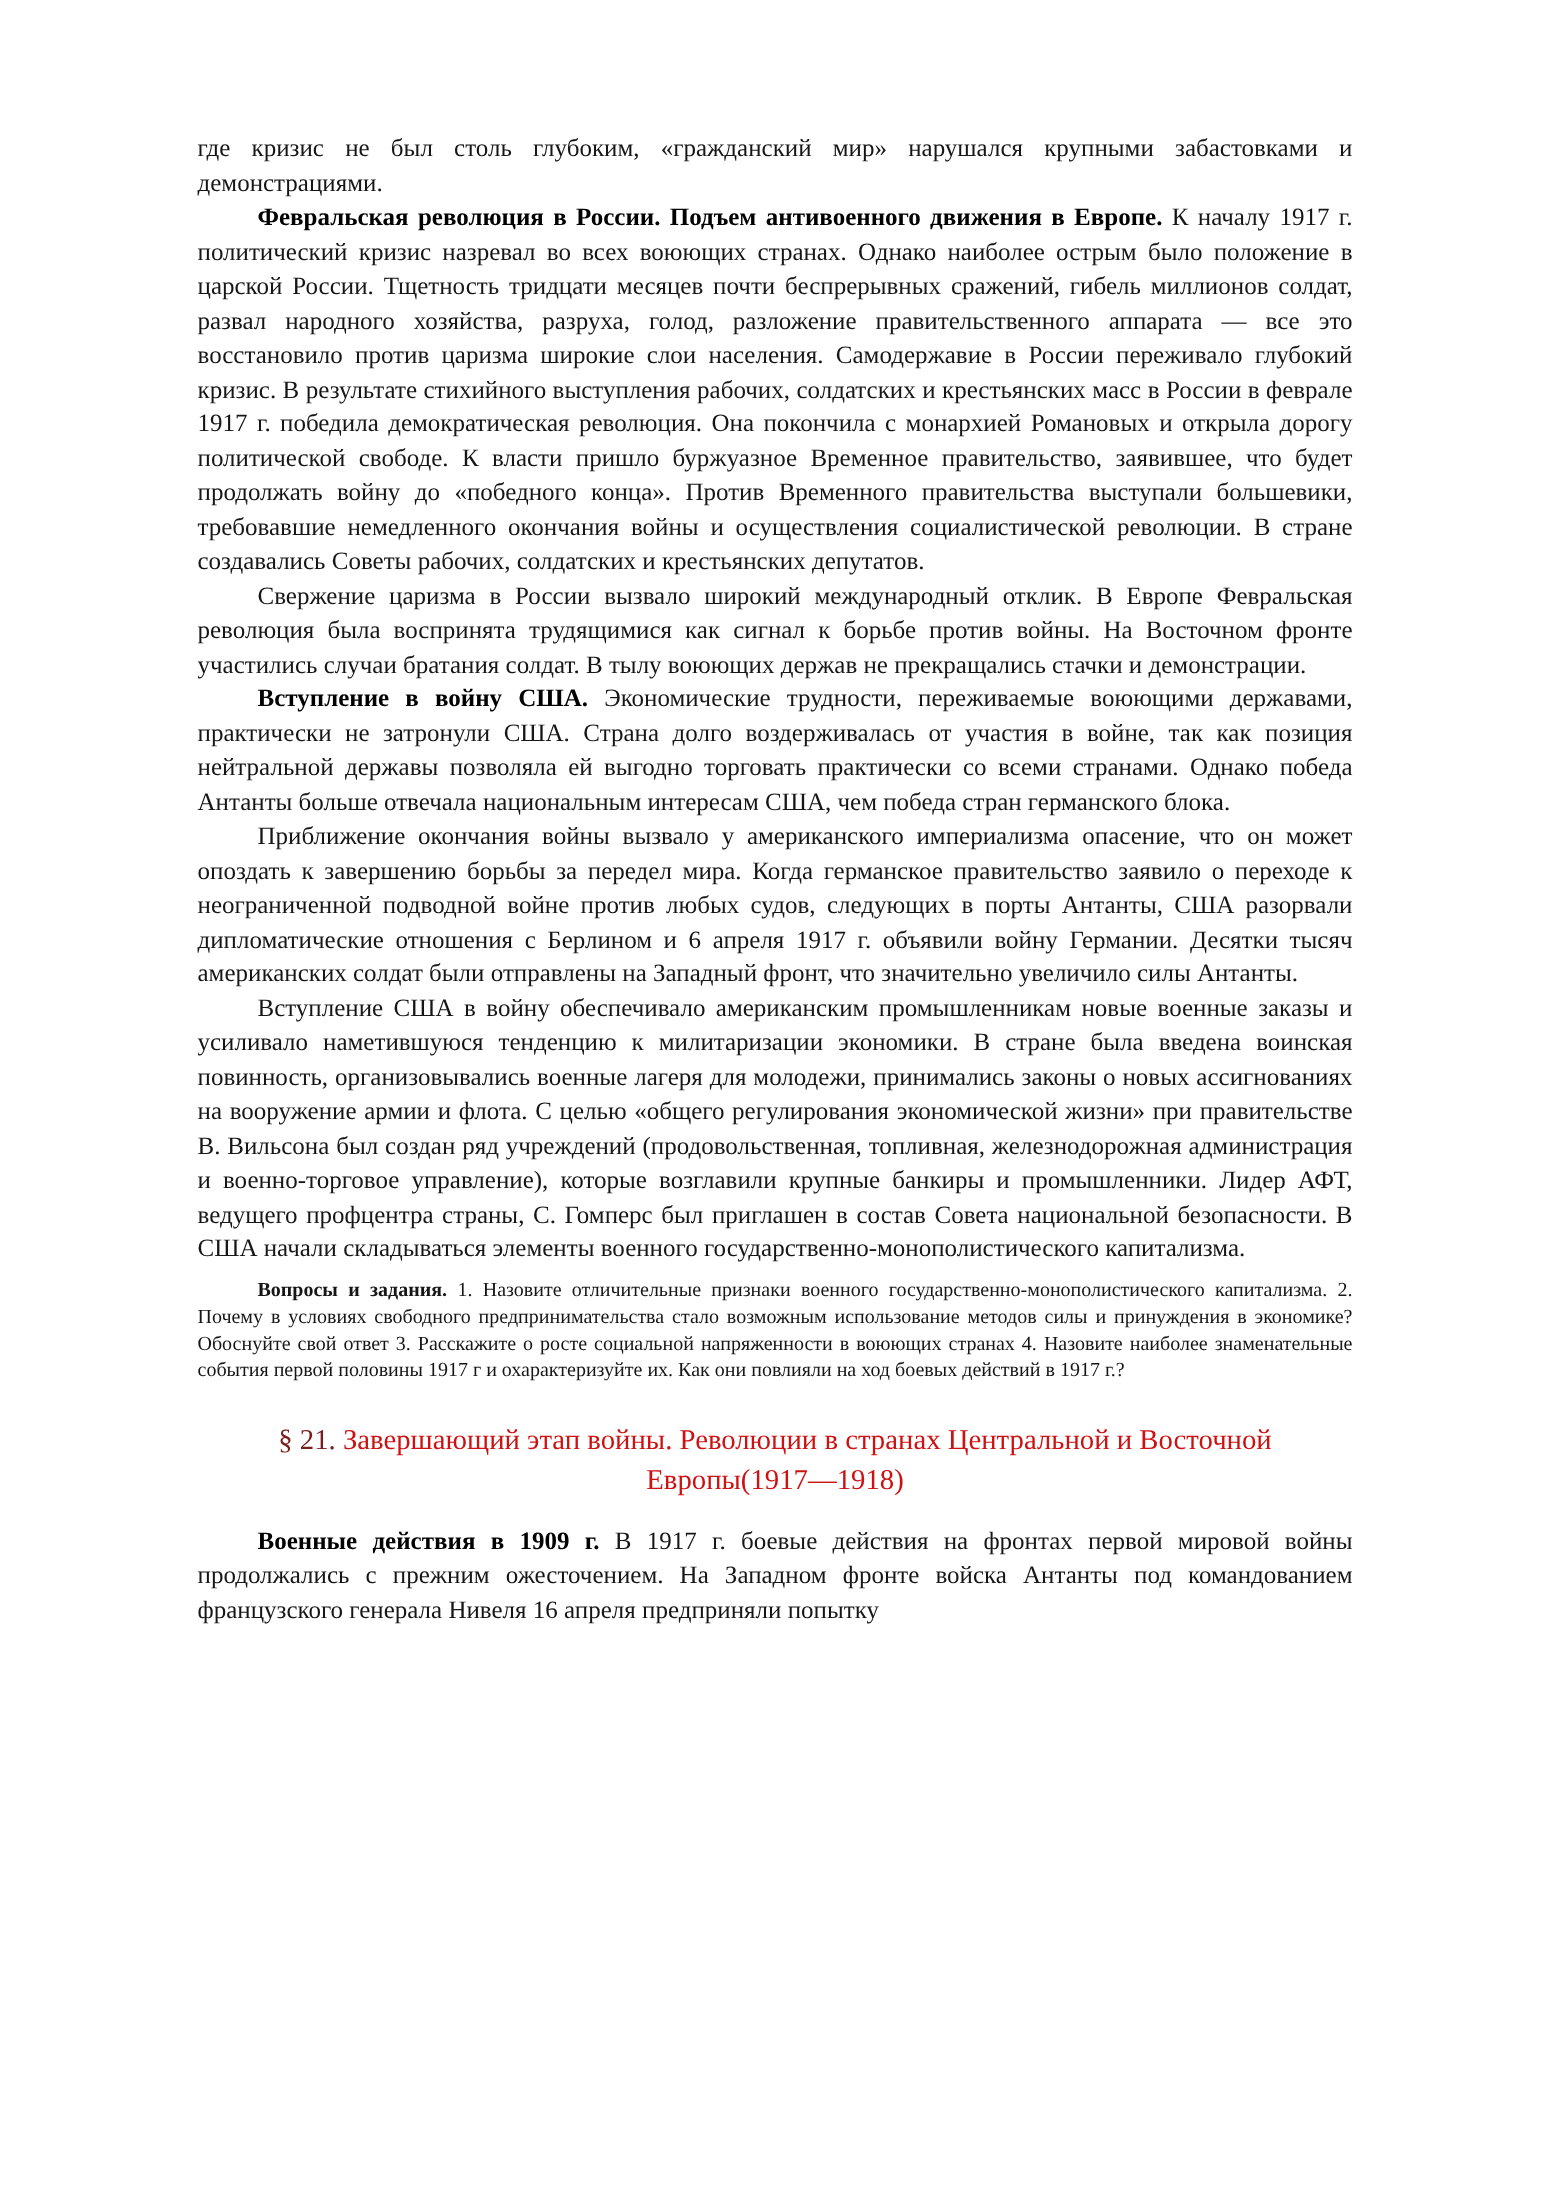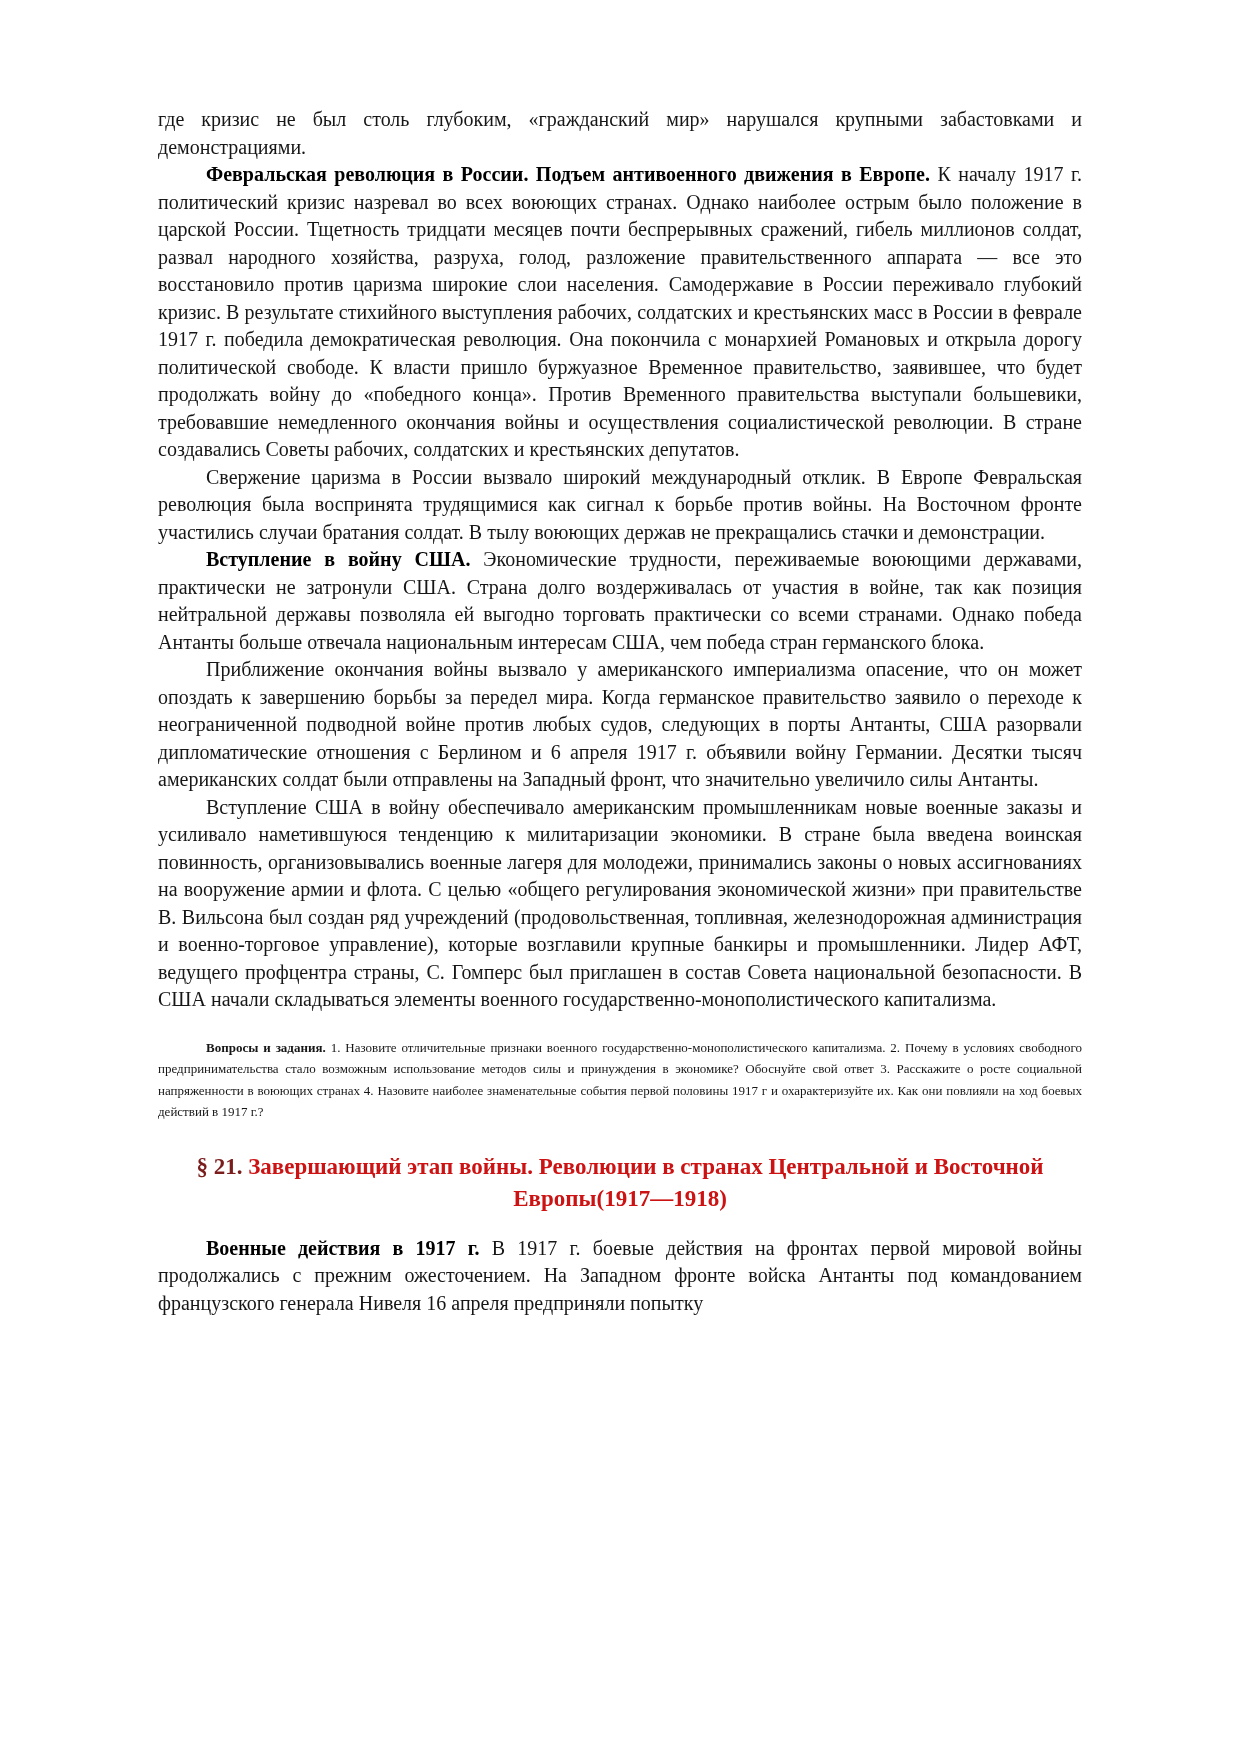--- a/index.html
+++ b/index.html
@@ -23,30 +23,30 @@
     text-align: justify;
     text-indent: 48px;
   }
   .par.no-indent { text-indent: 0; }
   .lead {
     font-weight: bold;
     color: #000000;
   }
   .lead.black { color: #161616; }
   .questions {
-    font-size: 13px;
+    font-size: 16px;
     line-height: 21.5px;
     text-align: justify;
     text-indent: 48px;
-    margin-top: 23px;
+    margin-top: 8px;
   }
   .section-heading {
     font-size: 23px;
     line-height: 32px;
-    font-weight: bold;
+    font-weight: normal;
     text-align: center;
     margin: 28px 20px 20px 20px;
     color: #cc1212;
   }
   .section-number { color: #7a1d1d; }
 </style>
 </head>
 <body>
 
 <div class="page">
@@ -60,15 +60,15 @@
   <p class="par"><span class="lead">Вступление в войну США.</span><span> Экономические трудности, переживаемые воюющими державами, практически не затронули США. Страна долго воздерживалась от участия в войне, так как позиция нейтральной державы позволяла ей выгодно торговать практически со всеми странами. Однако победа Антанты больше отвечала национальным интересам США, чем победа стран германского блока.</span></p>
 
   <p class="par"><span>Приближение окончания войны вызвало у американского империализма опасение, что он может опоздать к завершению борьбы за передел мира. Когда германское правительство заявило о переходе к неограниченной подводной войне против любых судов, следующих в порты Антанты, США разорвали дипломатические отношения с Берлином и 6 апреля 1917 г. объявили войну Германии. Десятки тысяч американских солдат были отправлены на Западный фронт, что значительно увеличило силы Антанты.</span></p>
 
   <p class="par"><span>Вступление США в войну обеспечивало американским промышленникам новые военные заказы и усиливало наметившуюся тенденцию к милитаризации экономики. В стране была введена воинская повинность, организовывались военные лагеря для молодежи, принимались законы о новых ассигнованиях на вооружение армии и флота. С целью «общего регулирования экономической жизни» при правительстве В. Вильсона был создан ряд учреждений (продовольственная, топливная, железнодорожная администрация и военно-торговое управление), которые возглавили крупные банкиры и промышленники. Лидер АФТ, ведущего профцентра страны, С. Гомперс был приглашен в состав Совета национальной безопасности. В США начали складываться элементы военного государственно-монополистического капитализма.</span></p>
 
   <p class="questions"><span class="lead black">Вопросы и задания.</span><span> 1. Назовите отличительные признаки военного государственно-монополистического капитализма. 2. Почему в условиях свободного предпринимательства стало возможным использование методов силы и принуждения в экономике? Обоснуйте свой ответ 3. Расскажите о росте социальной напряженности в воюющих странах 4. Назовите наиболее знаменательные события первой половины 1917 г и охарактеризуйте их. Как они повлияли на ход боевых действий в 1917 г.?</span></p>
 
   <h2 class="section-heading"><span class="section-number">§ 21.</span><span class="section-title"> Завершающий этап войны. Революции в странах Центральной и Восточной Европы(1917—1918)</span></h2>
 
-  <p class="par"><span class="lead">Военные действия в 1917 г.</span><span> В 1917 г. боевые действия на фронтах первой мировой войны продолжались с прежним ожесточением. На Западном фронте войска Антанты под командованием французского генерала Нивеля 16 апреля предприняли попытку</span></p>
+  <p class="par"><span class="lead">Военные действия в 1909 г.</span><span> В 1917 г. боевые действия на фронтах первой мировой войны продолжались с прежним ожесточением. На Западном фронте войска Антанты под командованием французского генерала Нивеля 16 апреля предприняли попытку</span></p>
 
 </div>
 
 </body></html>

